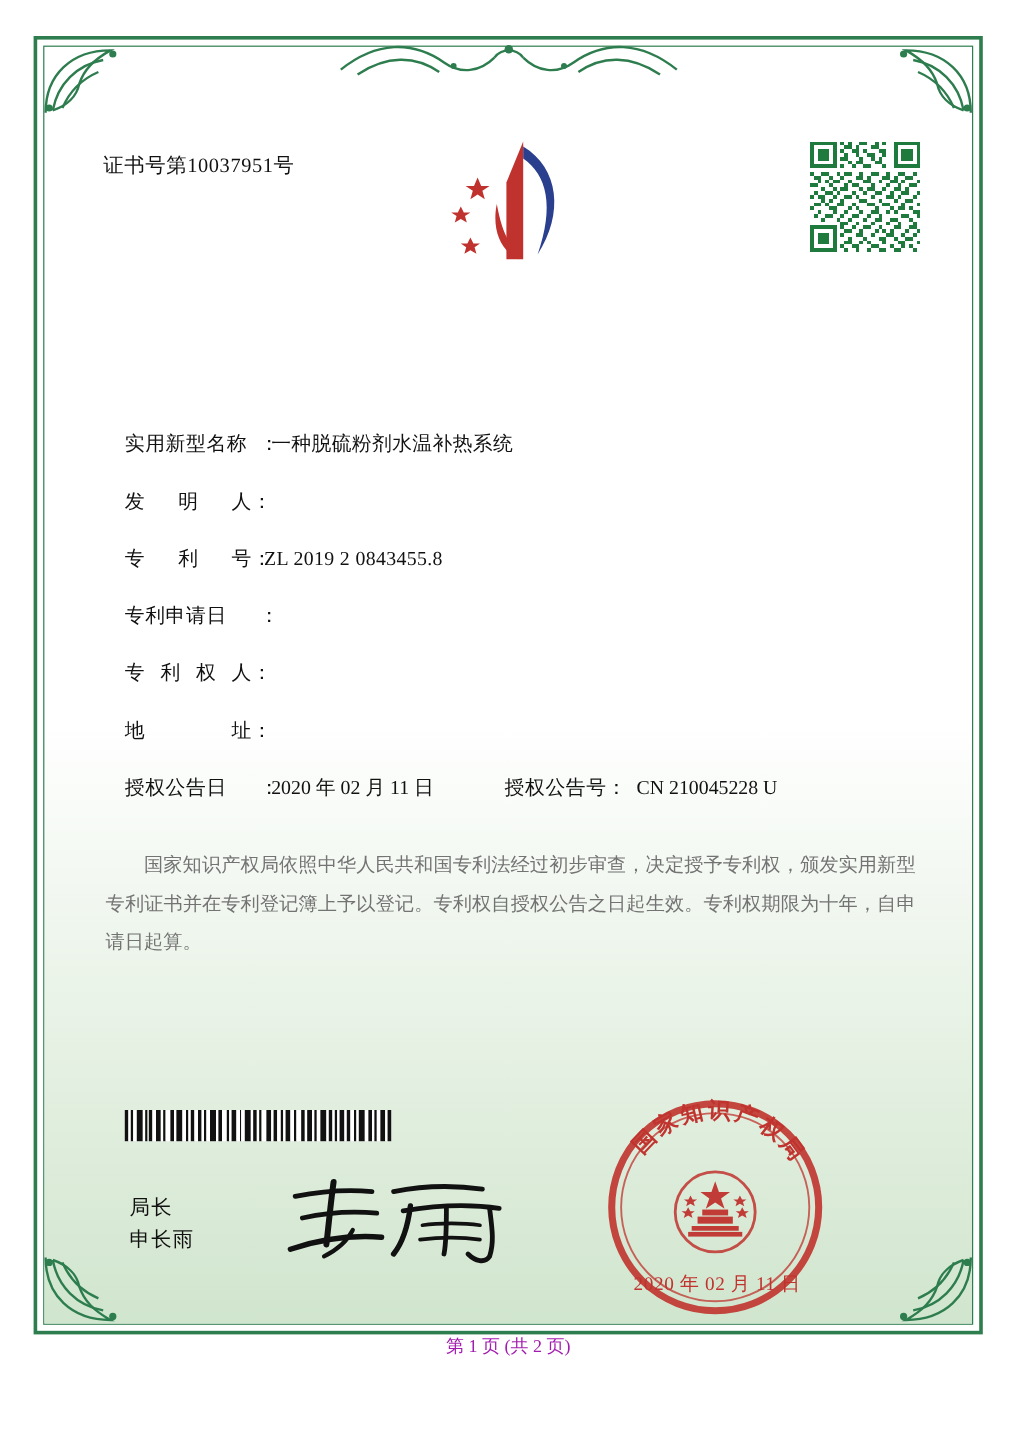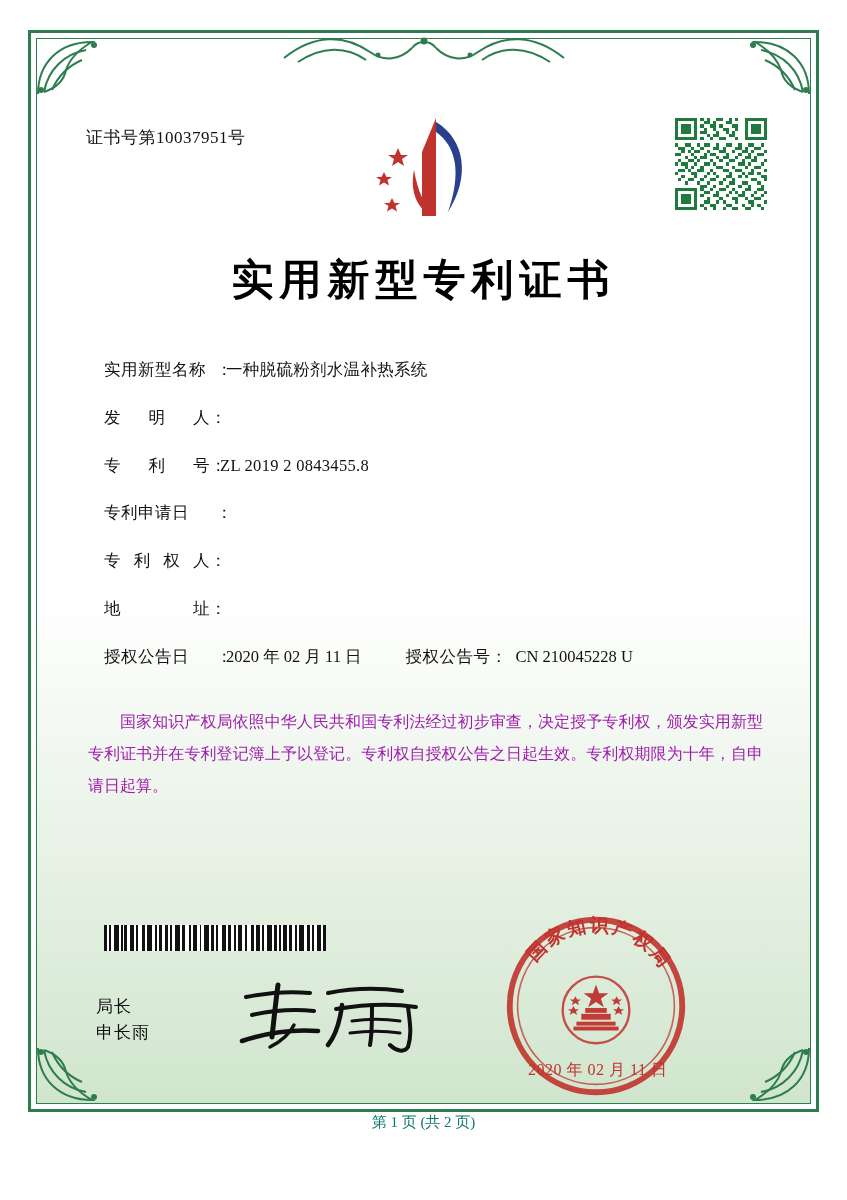--- a/index.html
+++ b/index.html
@@ -151,39 +151,39 @@
     padding-right: 0;
   }
   .colon { width: 10px; flex: 0 0 10px; }
   .field-value {
     flex: 1 1 auto;
     letter-spacing: 0.3px;
   }
 
   .field-row.dual { margin-bottom: 18px; }
   .dual .second-label {
-    margin-left: 44px;
+    margin-left: 59px;
     white-space: nowrap;
     letter-spacing: 0.5px;
   }
   .dual .second-value {
     margin-left: 8px;
     white-space: nowrap;
   }
 
   
   .paragraphs {
     position: absolute;
     left: 88px;
     right: 84px;
     top: 706px;
     font-size: 16px;
     line-height: 2.0;
     text-align: justify;
-    color: #a21caf;
+    color: #737373;
   }
   .paragraphs p {
     margin: 0 0 2px 0;
     text-indent: 2em;
   }
 
   
   .barcode {
     position: absolute;
     left: 104px;
@@ -196,21 +196,21 @@
   }
   .barcode i {
     display: block;
     background: #111;
     height: 100%;
   }
 
   
   .sign-label {
     position: absolute;
-    left: 96px;
+    left: 108px;
     top: 994px;
     font-size: 17px;
     line-height: 1.55;
     letter-spacing: 1px;
   }
   .signature {
     position: absolute;
     left: 232px;
     top: 975px;
     width: 220px;
@@ -239,21 +239,21 @@
   }
 
   
   .page-num {
     position: absolute;
     left: 0;
     right: 0;
     top: 1113px;
     text-align: center;
     font-size: 15px;
-    color: #0f766e;
+    color: #a21caf;
   }
   .back-note {
     position: absolute;
     left: 0;
     right: 0;
     top: 1161px;
     text-align: center;
     font-size: 16px;
     color: #111;
     letter-spacing: 1px;
@@ -554,21 +554,20 @@
         <rect x="9" y="28" width="1" height="1"></rect>
           <rect x="12" y="28" width="1" height="1"></rect>
           <rect x="15" y="28" width="1" height="1"></rect>
           <rect x="18" y="28" width="2" height="1"></rect>
           <rect x="22" y="28" width="2" height="1"></rect>
           <rect x="27" y="28" width="1" height="1"></rect>
       </g>
     </svg>
   </div>
 
-  <div class="title">实用新型专利证书</div>
 
   <div class="fields">
 
     <div class="field-row">
       <span class="field-label">实用新型名称</span>
       <span class="colon">：</span>
       <span class="field-value">一种脱硫粉剂水温补热系统</span>
     </div>
 
     <div class="field-row">

